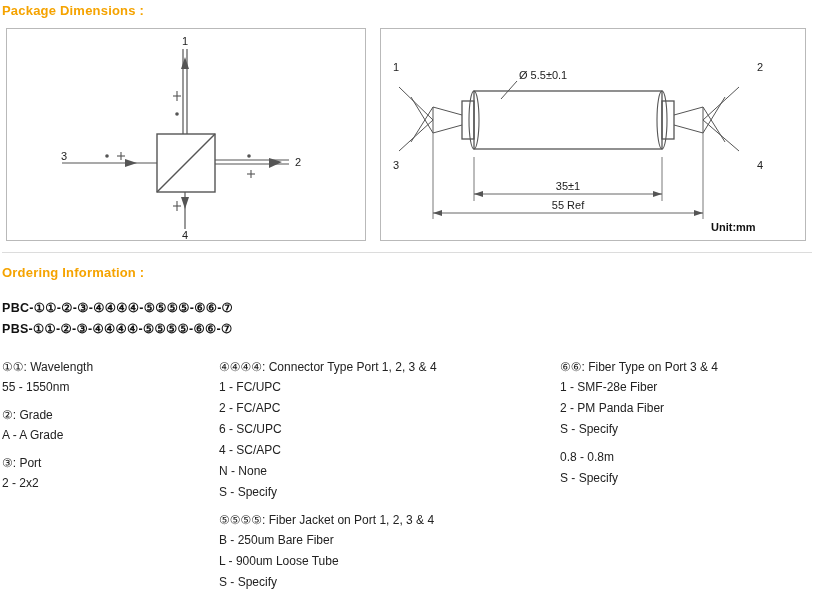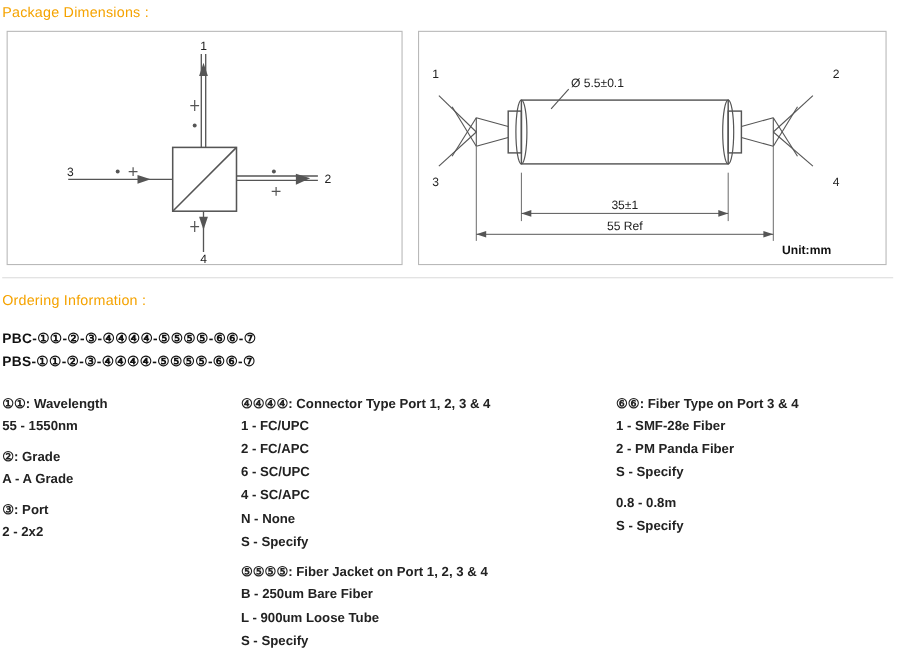--- a/index.html
+++ b/index.html
@@ -11,21 +11,21 @@
     height: 609px;
     background: #ffffff;
     font-family: "Liberation Sans", sans-serif;
     font-size: 12px;
     color: #222222;
     overflow: hidden;
     position: relative;
   }
   .section-title {
     color: #f5a300;
-    font-weight: normal;
+    font-weight: bold;
     font-size: 13px;
     letter-spacing: 0.2px;
   }
   #pkg-title {
     position: absolute;
     left: 2px;
     top: 3px;
   }
   .diagram-row {
     position: absolute;
@@ -74,21 +74,21 @@
     width: 815px;
     height: 250px;
   }
   .legend-col {
     position: absolute;
     top: 0;
   }
   .col-a { left: 2px;  width: 210px; }
   .col-b { left: 219px; width: 300px; }
   .col-c { left: 560px; width: 280px; }
-  .legend-group { margin-bottom: 14px; font-weight: bold; }
+  .legend-group { margin-bottom: 14px; }
   .legend-head {
     font-size: 12px;
     color: #222222;
     margin-bottom: 6px;
     white-space: nowrap;
   }
   .legend-item {
     font-size: 12px;
     color: #222222;
     margin-bottom: 7px;

